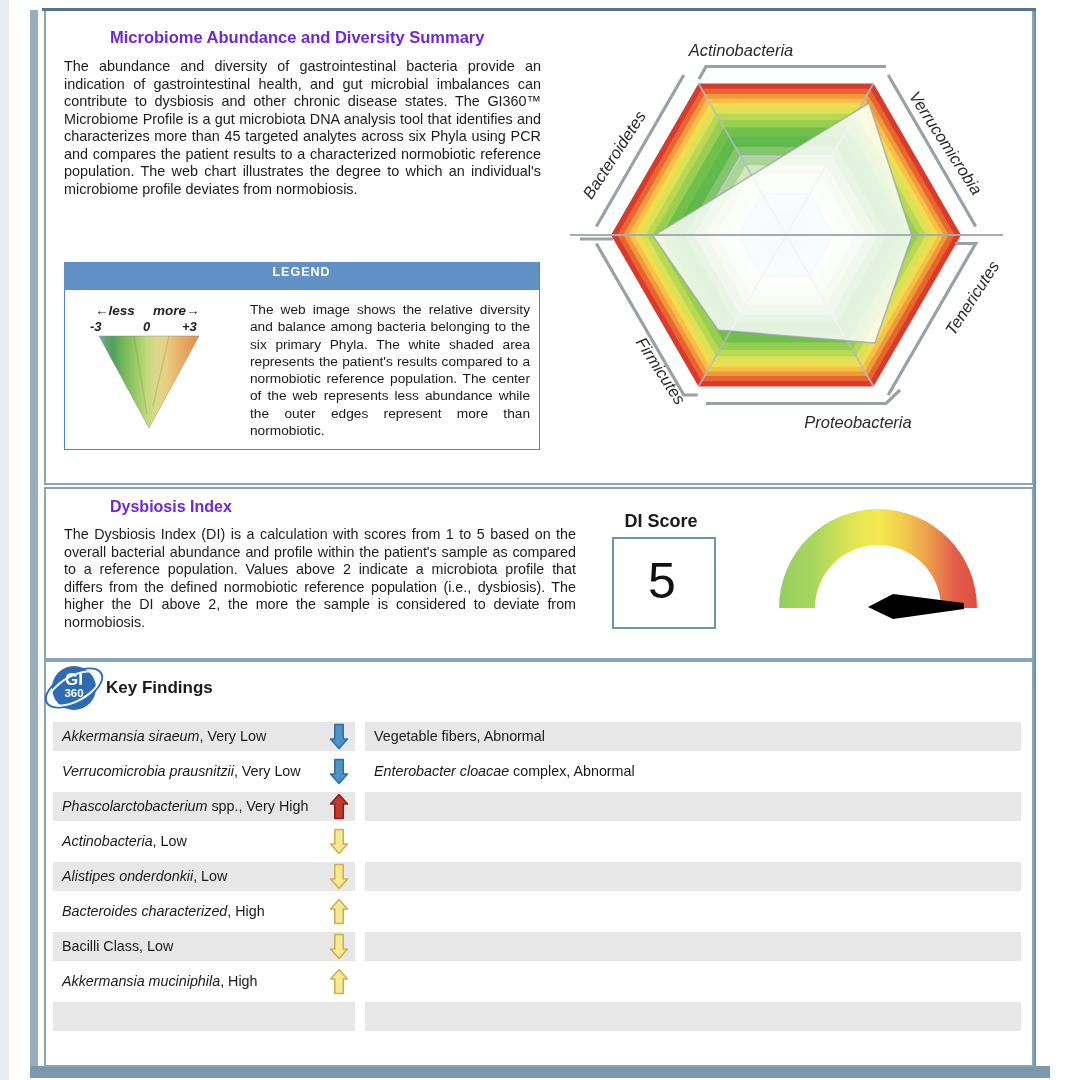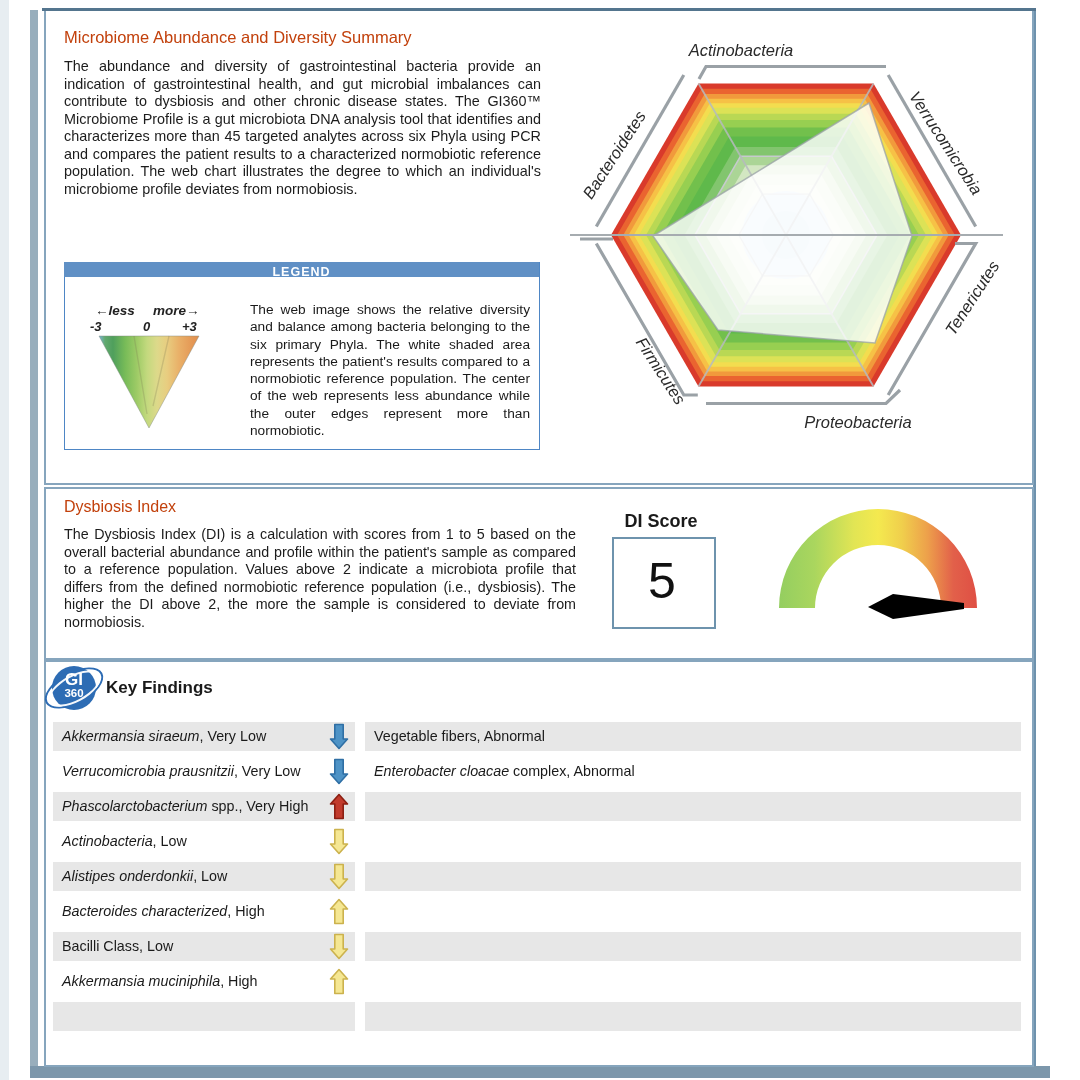--- a/index.html
+++ b/index.html
@@ -12,26 +12,26 @@
   .frame-left{left:30px;top:10px;width:8px;height:1068px;background:#98aebc;}
   .frame-top{left:42px;top:8px;width:994px;height:3px;background:#54758e;}
   .frame-right{left:1033px;top:11px;width:3px;height:1055px;background:#6e92ad;}
   .frame-bottom{left:30px;top:1066px;width:1020px;height:12px;background:#7c97ab;}
 
   .sec-box{border:2px solid #86a5bd;background:#ffffff;}
   .box1{left:44px;top:11px;width:986px;height:472px;border-top:none;}
   .box2{left:44px;top:487px;width:986px;height:169px;}
   .box3{left:44px;top:660px;width:986px;height:403px;}
 
-  .h-title{font-weight:normal;font-size:16.5px;color:#c2410c;}
+  .h-title{font-weight:bold;font-size:16.5px;color:#6d28d9;margin-left:46px;}
   .body-text{font-size:14.4px;line-height:17.5px;text-align:justify;color:#1c1c1c;}
 
   
   .legend-box{left:64px;top:262px;width:474px;height:186px;border:1.5px solid #4e86c5;background:#fff;}
-  .legend-header{left:64px;top:262px;width:475px;height:15px;background:#6090c5;color:#fff;
+  .legend-header{left:64px;top:262px;width:475px;height:28px;background:#6090c5;color:#fff;
                  font-size:12.5px;font-weight:bold;letter-spacing:1px;text-align:center;line-height:21px;}
   .legend-text{left:250px;top:301px;width:280px;font-size:13.7px;line-height:17.3px;text-align:justify;}
   .lm-row{top:303px;font-size:13.5px;font-style:italic;font-weight:bold;color:#222;}
   .scale-num{top:319px;font-size:13px;font-style:italic;font-weight:bold;color:#222;}
 
   
   .di-label{left:596px;top:511px;width:130px;text-align:center;font-weight:bold;font-size:18px;}
   .di-box{left:612px;top:537px;width:100px;height:88px;border:2.5px solid #6e93ad;background:#fff;}
   .di-value{left:612px;top:537px;width:100px;height:88px;text-align:center;font-size:50px;line-height:88px;color:#111;}
 

